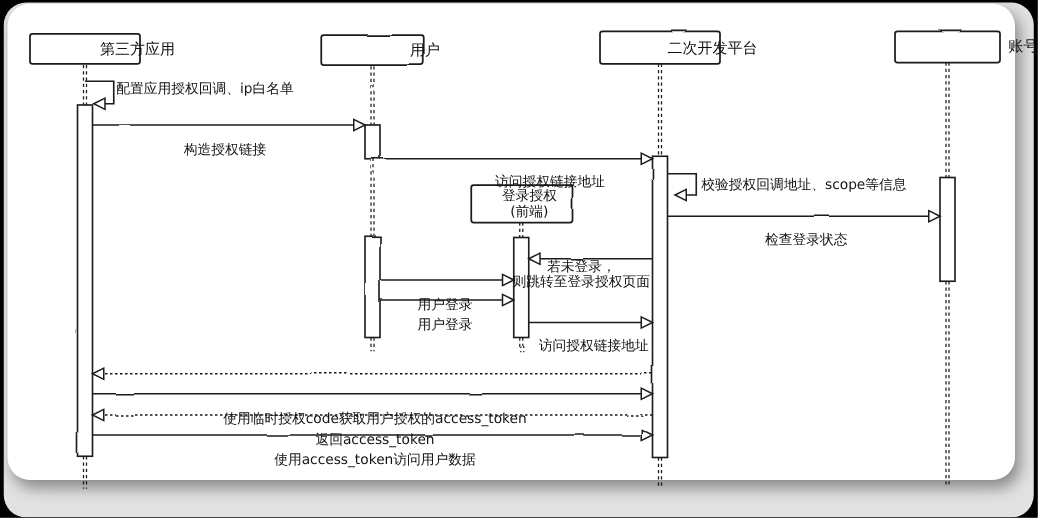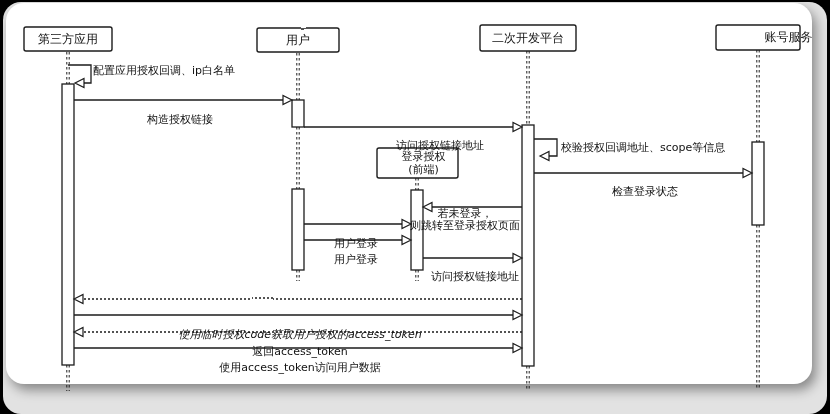--- a/index.html
+++ b/index.html
@@ -6,21 +6,21 @@
   #stage{position:relative;width:830px;height:414px;background:#000;overflow:hidden;
          font-family:"DejaVu Sans","Liberation Sans",sans-serif;}
   #mat{position:absolute;left:3px;top:2px;width:824px;height:412px;background:#e2e2e2;
        border-radius:18px;}
   #card{position:absolute;left:6px;top:3px;width:806px;height:381px;background:#fff;
         border-radius:18px;box-shadow:4px 6px 12px rgba(0,0,0,0.40);}
   svg.diagram{position:absolute;left:0;top:0;}
   .lbl{position:absolute;font-size:11px;color:#111;white-space:nowrap;line-height:12px;}
   .lbl.c{text-align:center;margin-top:27px;}
   .plabel{position:absolute;font-size:12px;color:#111;text-align:center;
-          display:flex;align-items:center;justify-content:center;}
+          display:flex;align-items:center;justify-content:center;margin-left:42px;}
   .plabel2{position:absolute;font-size:11px;color:#111;text-align:center;line-height:13px;}
 </style>
 </head>
 <body>
 
 <div id="stage">
   <div id="mat"></div>
   <div id="card"></div>
 
   <svg class="diagram" width="830" height="414" viewBox="0 0 830 414">
@@ -104,16 +104,16 @@
   <div class="lbl" style="left:93px;top:65px;">配置应用授权回调、ip白名单</div>
   <div class="lbl c" style="left:110px;top:87px;width:140px;">构造授权链接</div>
   <div class="lbl c" style="left:360px;top:113px;width:160px;">访问授权链接地址</div>
   <div class="lbl" style="left:561px;top:142px;">校验授权回调地址、scope等信息</div>
   <div class="lbl c" style="left:585px;top:159px;width:120px;">检查登录状态</div>
   <div class="lbl c" style="left:400px;top:181px;width:130px;">若未登录，</div>
   <div class="lbl c" style="left:400px;top:193px;width:130px;">则跳转至登录授权页面</div>
   <div class="lbl c" style="left:316px;top:211px;width:80px;">用户登录</div>
   <div class="lbl c" style="left:316px;top:227px;width:80px;">用户登录</div>
   <div class="lbl c" style="left:415px;top:244px;width:120px;">访问授权链接地址</div>
-  <div class="lbl c" style="left:140px;top:302px;width:320px;font-style:italic;">使用临时授权code获取用户授权的access_token</div>
+  <div class="lbl c" style="left:140px;top:302px;width:320px;">使用临时授权code获取用户授权的access_token</div>
   <div class="lbl c" style="left:140px;top:319px;width:320px;">返回access_token</div>
   <div class="lbl c" style="left:140px;top:335px;width:320px;">使用access_token访问用户数据</div>
 </div>
 
 </body></html>

